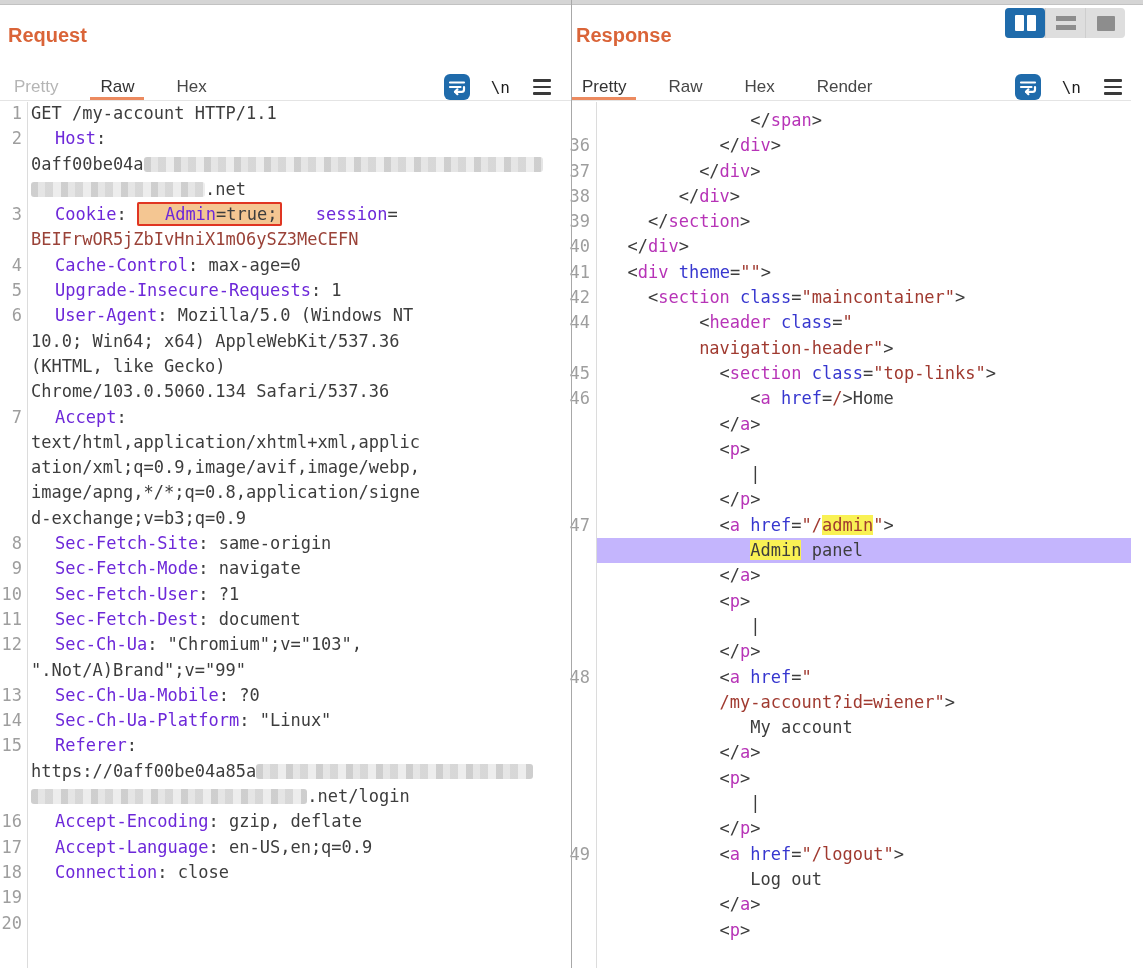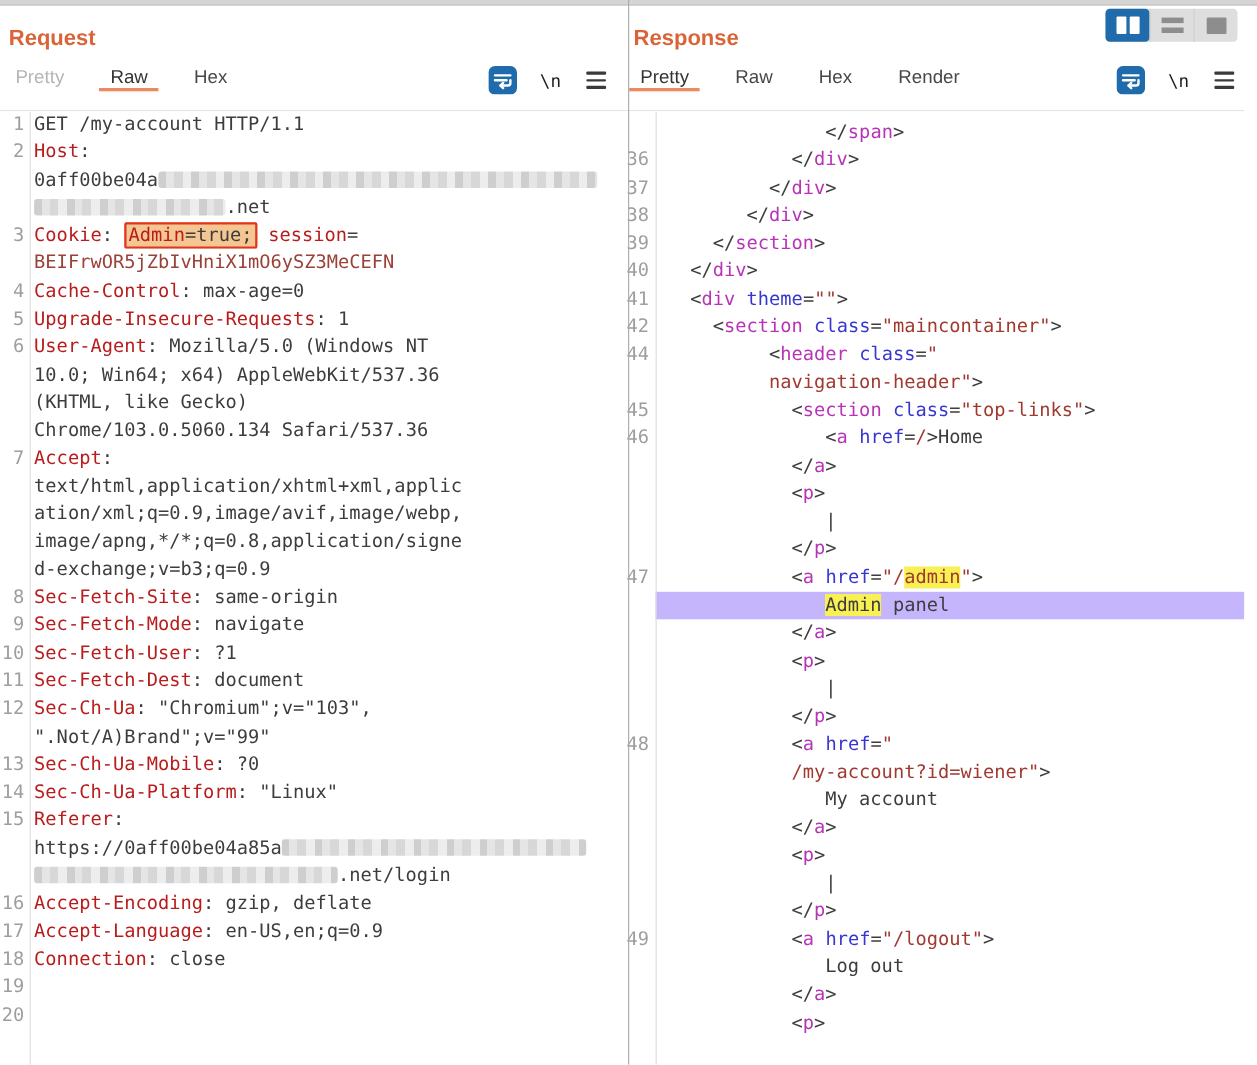--- a/index.html
+++ b/index.html
@@ -14,21 +14,21 @@
 
   .pane { position:absolute; top:0; height:100%; background:#fff; }
   .pane.req  { left:0; width:571px; }
   .pane.resp { left:560px; width:571px; }
 
   .phead { height:101px; border-bottom:1px solid #e4e4e4; position:relative; }
   .ptitle { position:absolute; top:24px; font-size:20px; font-weight:bold; color:#da6438; }
   .req  .ptitle { left:8px; }
   .resp .ptitle { left:16px; }
 
-  .tabs { position:absolute; bottom:0; left:4px; right:0; height:40px; display:flex; align-items:flex-start; }
+  .tabs { position:absolute; bottom:0; left:4px; right:0; height:40px; display:flex; align-items:flex-end; }
   .resp .tabs { left:12px; }
   .tab { display:flex; align-items:center; padding:0 10px; margin-right:22px;
     font-size:17px; color:#474747; border-bottom:3px solid transparent; cursor:pointer; }
   .tab.selected { border-bottom-color:#ec8a5f; color:#333; }
   .tab.disabled { color:#b5b5b5; }
 
   .editor-icons { margin-left:auto; display:flex; align-items:center; gap:21px; }
   .req  .editor-icons { margin-right:18px; }
   .resp .editor-icons { margin-right:7px; }
   .wrap-btn { border:none; background:transparent; padding:0; width:26px; height:26px; cursor:pointer; }
@@ -59,21 +59,21 @@
   .cd { flex:1; white-space:pre; }
   .req  .cd { padding-left:4px; }
   .resp .cd { padding-left:11px; }
   .cd.sel { background:#c4b5fd; }
   .gline { position:absolute; top:102px; bottom:0; width:1px; background:#dcdcdc; }
   .req  .gline { left:27px; }
   .resp .gline { left:36px; }
 
   
   .s-p  { color:#3d3d3d; }
-  .s-n  { color:#b91c1c; }
+  .s-n  { color:#6d28d9;margin-left:24px; }
   .s-k  { color:#9a4238; }
   .s-t  { color:#b733b7; }
   .s-a  { color:#3737cf; }
   .s-v  { color:#a03a30; }
   .s-hv { color:#a03a30; background:#f9f154; }
   .s-ht { color:#3d3d3d; background:#f9f154; }
   .xbox { background:#f4c692; border:2.5px solid #e03522; border-radius:2px; padding:0 2px; }
   .blur { display:inline-block; height:15px; vertical-align:-2px; border-radius:3px; opacity:.9;
     background:repeating-linear-gradient(90deg,#c9c9c9 0 7px,#e2e2e2 7px 14px,#d3d3d3 14px 22px,#ebebeb 22px 30px); }
 </style>

